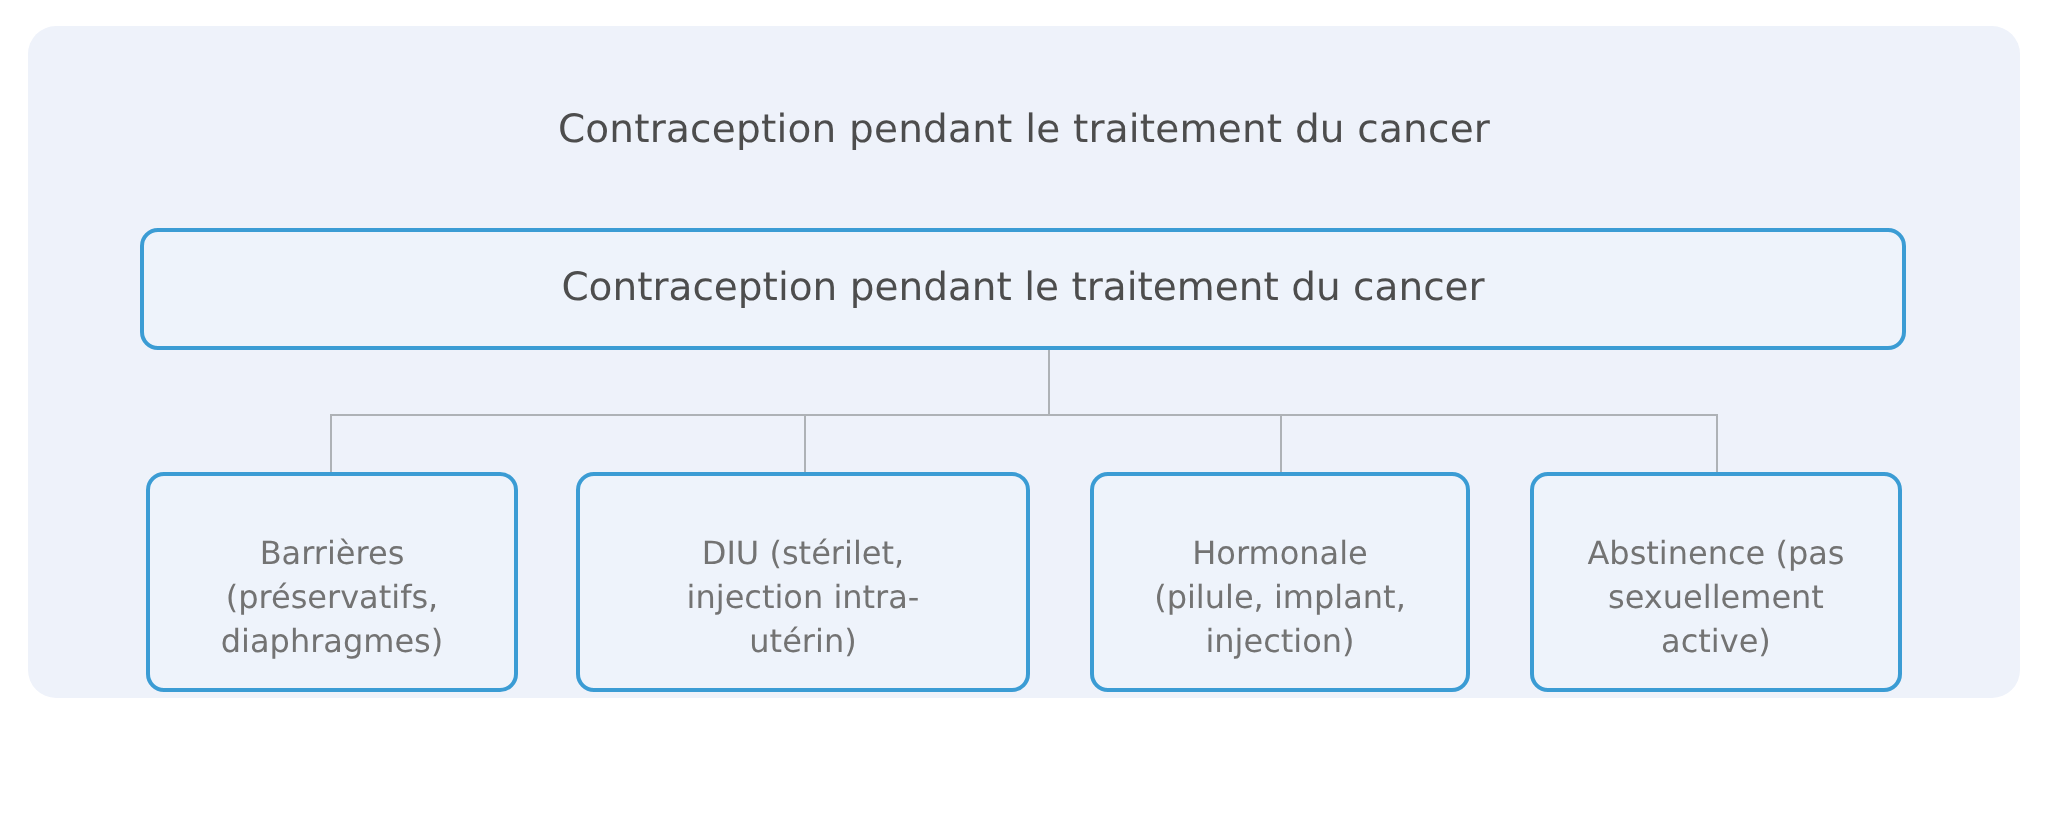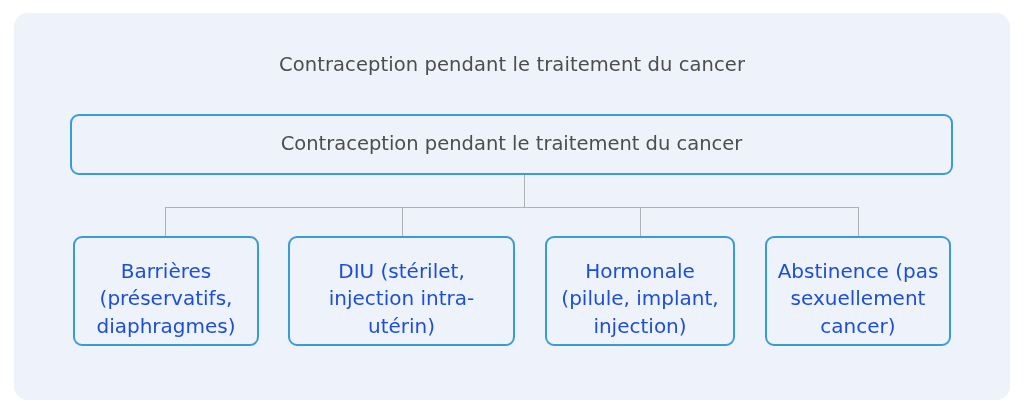--- a/index.html
+++ b/index.html
@@ -13,21 +13,21 @@
     background: #ffffff;
     font-family: "DejaVu Sans", "Liberation Sans", sans-serif;
     overflow: hidden;
   }
 
   #panel {
     position: absolute;
     left: 14px;
     top: 13px;
     width: 996px;
-    height: 387px;
+    height: 336px;
     background: #eef2fa;
     border-radius: 14px;
   }
 
   
   #diagram-title {
     position: absolute;
     left: 0;
     top: 40px;
     width: 996px;
@@ -96,22 +96,22 @@
     box-sizing: border-box;
     background: #eef3fb;
     border: 2px solid #3b9cd4;
     border-radius: 9px;
     display: flex;
     align-items: center;
     justify-content: center;
     padding: 4px 8px;
   }
   .child-node .node-text {
-    font-size: 20px;
-    color: #1d4ed8;
+    font-size: 16px;
+    color: #737373;
     line-height: 1.38;
     text-align: center;
     white-space: pre-line;
     margin-top: 16px;
   }
 
   #child-node-1 { left: 59px;  width: 186px; }   
   #child-node-2 { left: 274px; width: 227px; }   
   #child-node-3 { left: 531px; width: 190px; justify-content: center; }   
   #child-node-4 { left: 751px; width: 186px; }   
@@ -148,16 +148,16 @@
 
   <div class="child-node" id="child-node-3">
     <span class="node-text">Hormonale
 (pilule, implant,
 injection)</span>
   </div>
 
   <div class="child-node" id="child-node-4">
     <span class="node-text">Abstinence (pas
 sexuellement
-cancer)</span>
+active)</span>
   </div>
 
 </div>
 
 </body></html>

